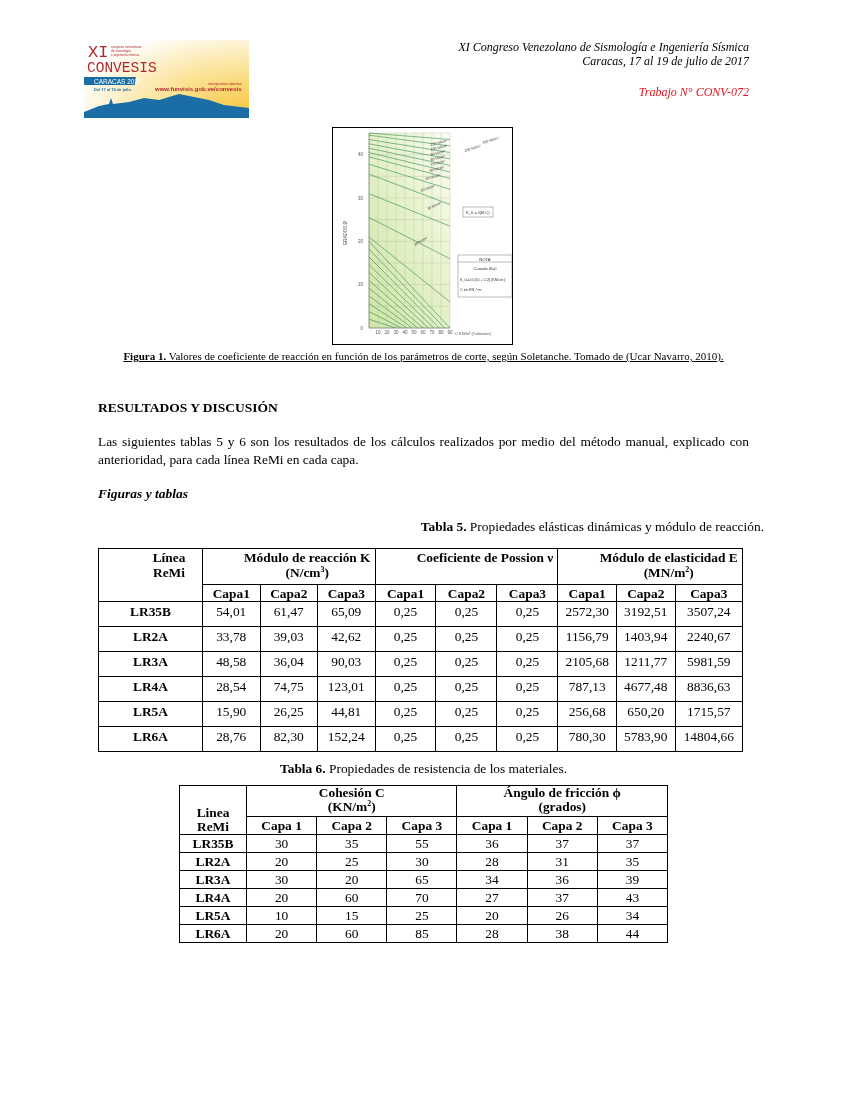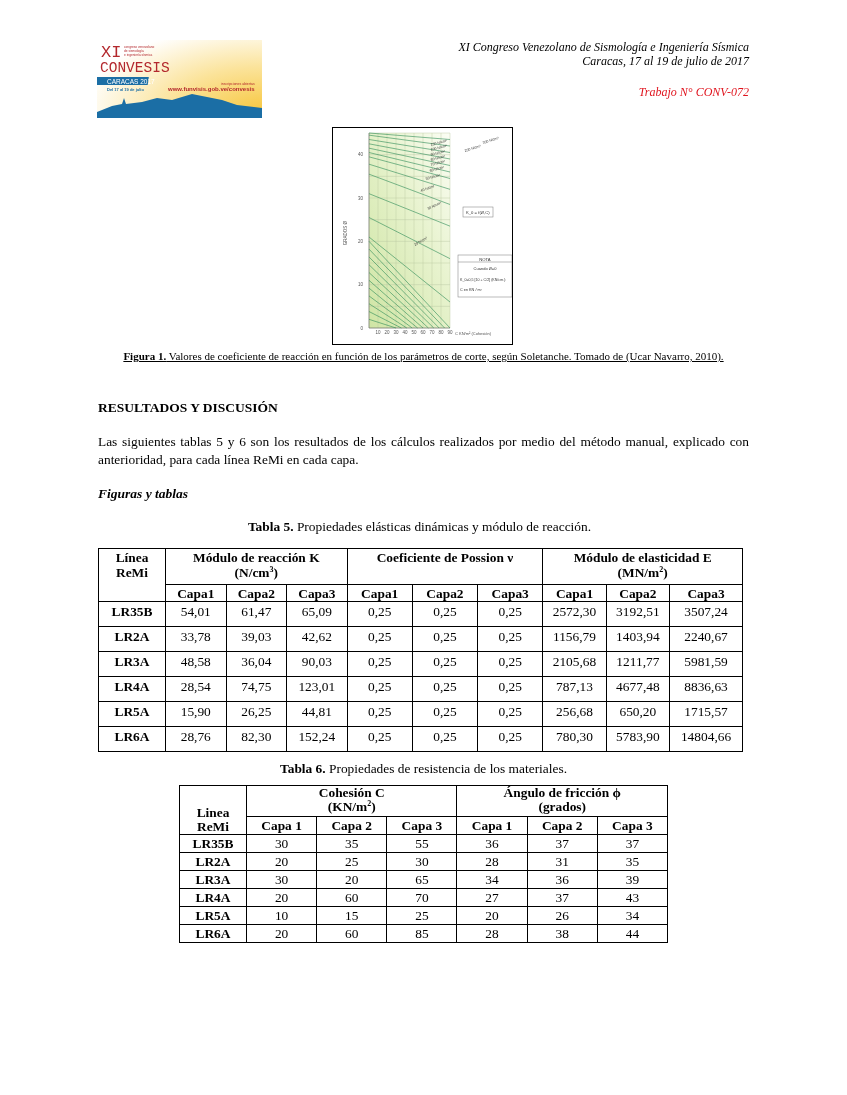--- a/index.html
+++ b/index.html
@@ -1,50 +1,50 @@
 <!DOCTYPE html>
 <html><head>
 <meta charset="utf-8">
 <style>
   html, body { margin: 0; padding: 0; background: #ffffff; }
   body { width: 847px; height: 1095px; position: relative; overflow: hidden;
          font-family: "Liberation Serif", serif; color: #000; }
   .abs { position: absolute; }
 
   
-  #logo { left: 97px; top: 40px; width: 165px; height: 78px; overflow: hidden; }
+  #logo { left: 84px; top: 40px; width: 165px; height: 78px; overflow: hidden; }
   #logo svg { display: block; }
 
   
   #hdr { right: 98px; top: 40px; text-align: right; font-style: italic; font-size: 12px; line-height: 14px; }
   #hdr .red { color: #e0141e; margin-top: 17px; }
 
   
   #figure { left: 332px; top: 127px; width: 181px; height: 218px; border: 1px solid #000; box-sizing: border-box; background:#fff; }
   #figure svg { display:block; }
 
   #caption { left: 98px; width: 651px; top: 347px; text-align: center; font-size: 11px; line-height: 18px; text-decoration: underline; }
   #caption b { font-weight: bold; }
 
   #h-results { left: 98px; top: 400px; font-weight: bold; font-size: 13.5px; }
   #para { left: 98px; width: 651px; top: 433px; font-size: 13.4px; line-height: 18px; text-align: justify; }
   #figtab { left: 98px; top: 486px; font-weight: bold; font-style: italic; font-size: 13.5px; }
 
   .tcap { text-align: center; font-size: 13.4px; }
   .tcap b { font-weight: bold; }
-  #t5cap { left: 94px; width: 651px; top: 519px; }
+  #t5cap { left: 113px; width: 651px; top: 519px; text-align: right; }
   #t6cap { left: 98px; width: 651px; top: 761px; }
 
   table { border-collapse: collapse; font-family: "Liberation Serif", serif; }
   table td, table th { border: 1px solid #000; text-align: center; padding: 0; }
   table th { font-weight: bold; }
 
   #t5 { left: 98px; top: 548px; width: 645px; font-size: 13.4px; }
   #t5 th, #t5 td { height: 22px; line-height: 15px; }
-  #t5 .hd1 th { height: 34px; vertical-align: top; line-height: 15px; padding-top:1px; }
+  #t5 .hd1 th { height: 34px; vertical-align: top; line-height: 15px; padding-top:1px;padding-left:37px; }
   #t5 .hd2 th { height: 16px; line-height: 15px; margin-top: 36px; }
   #t5 td.rl { font-weight: bold; }
   #t5 tbody td { vertical-align: top; padding-top: 2px; }
 
   #t6 { left: 179px; top: 785px; width: 489px; font-size: 13.4px; }
   #t6 th, #t6 td { height: 17px; line-height: 15px; }
   #t6 .hd1 th { height: 30px; line-height: 14px; vertical-align: top; text-align: center; }
   #t6 td.rl { font-weight: bold; }
   sup { font-size: 8px; vertical-align: super; line-height: 0; }
 </style>

